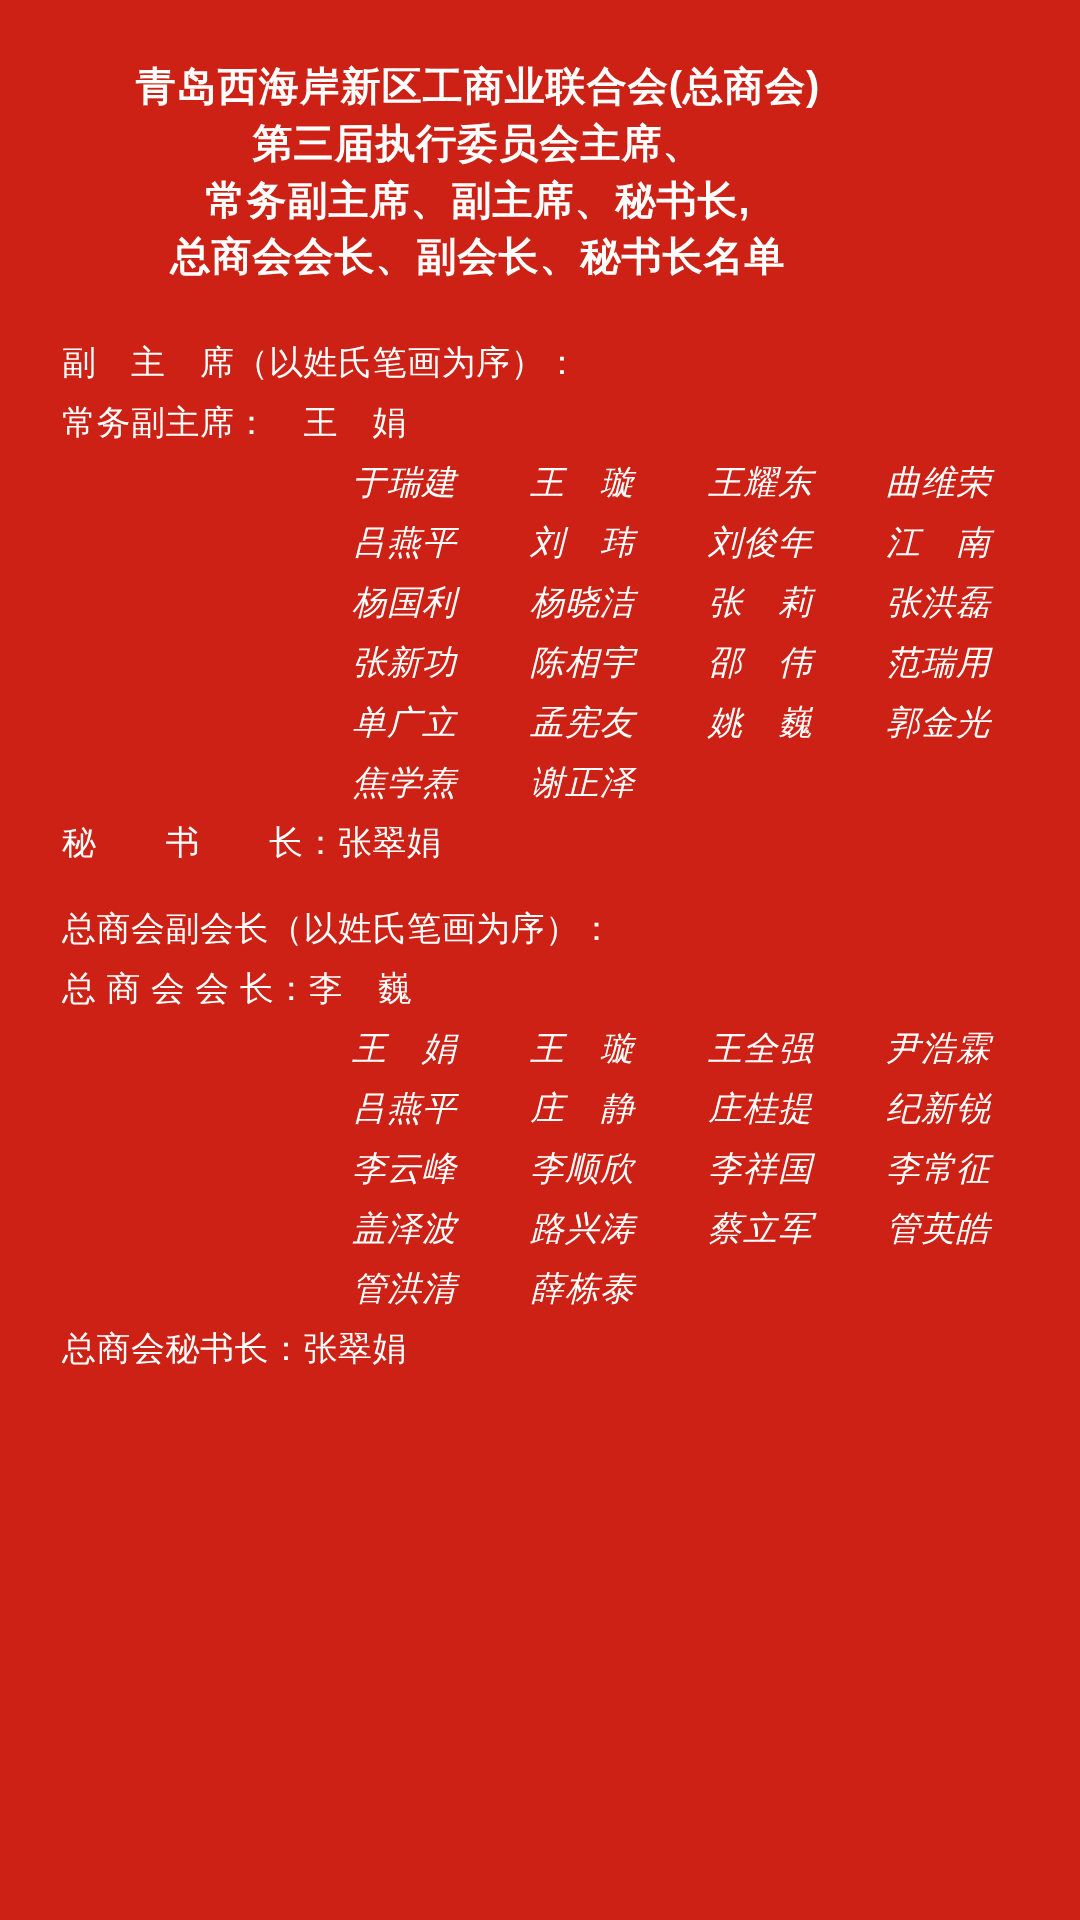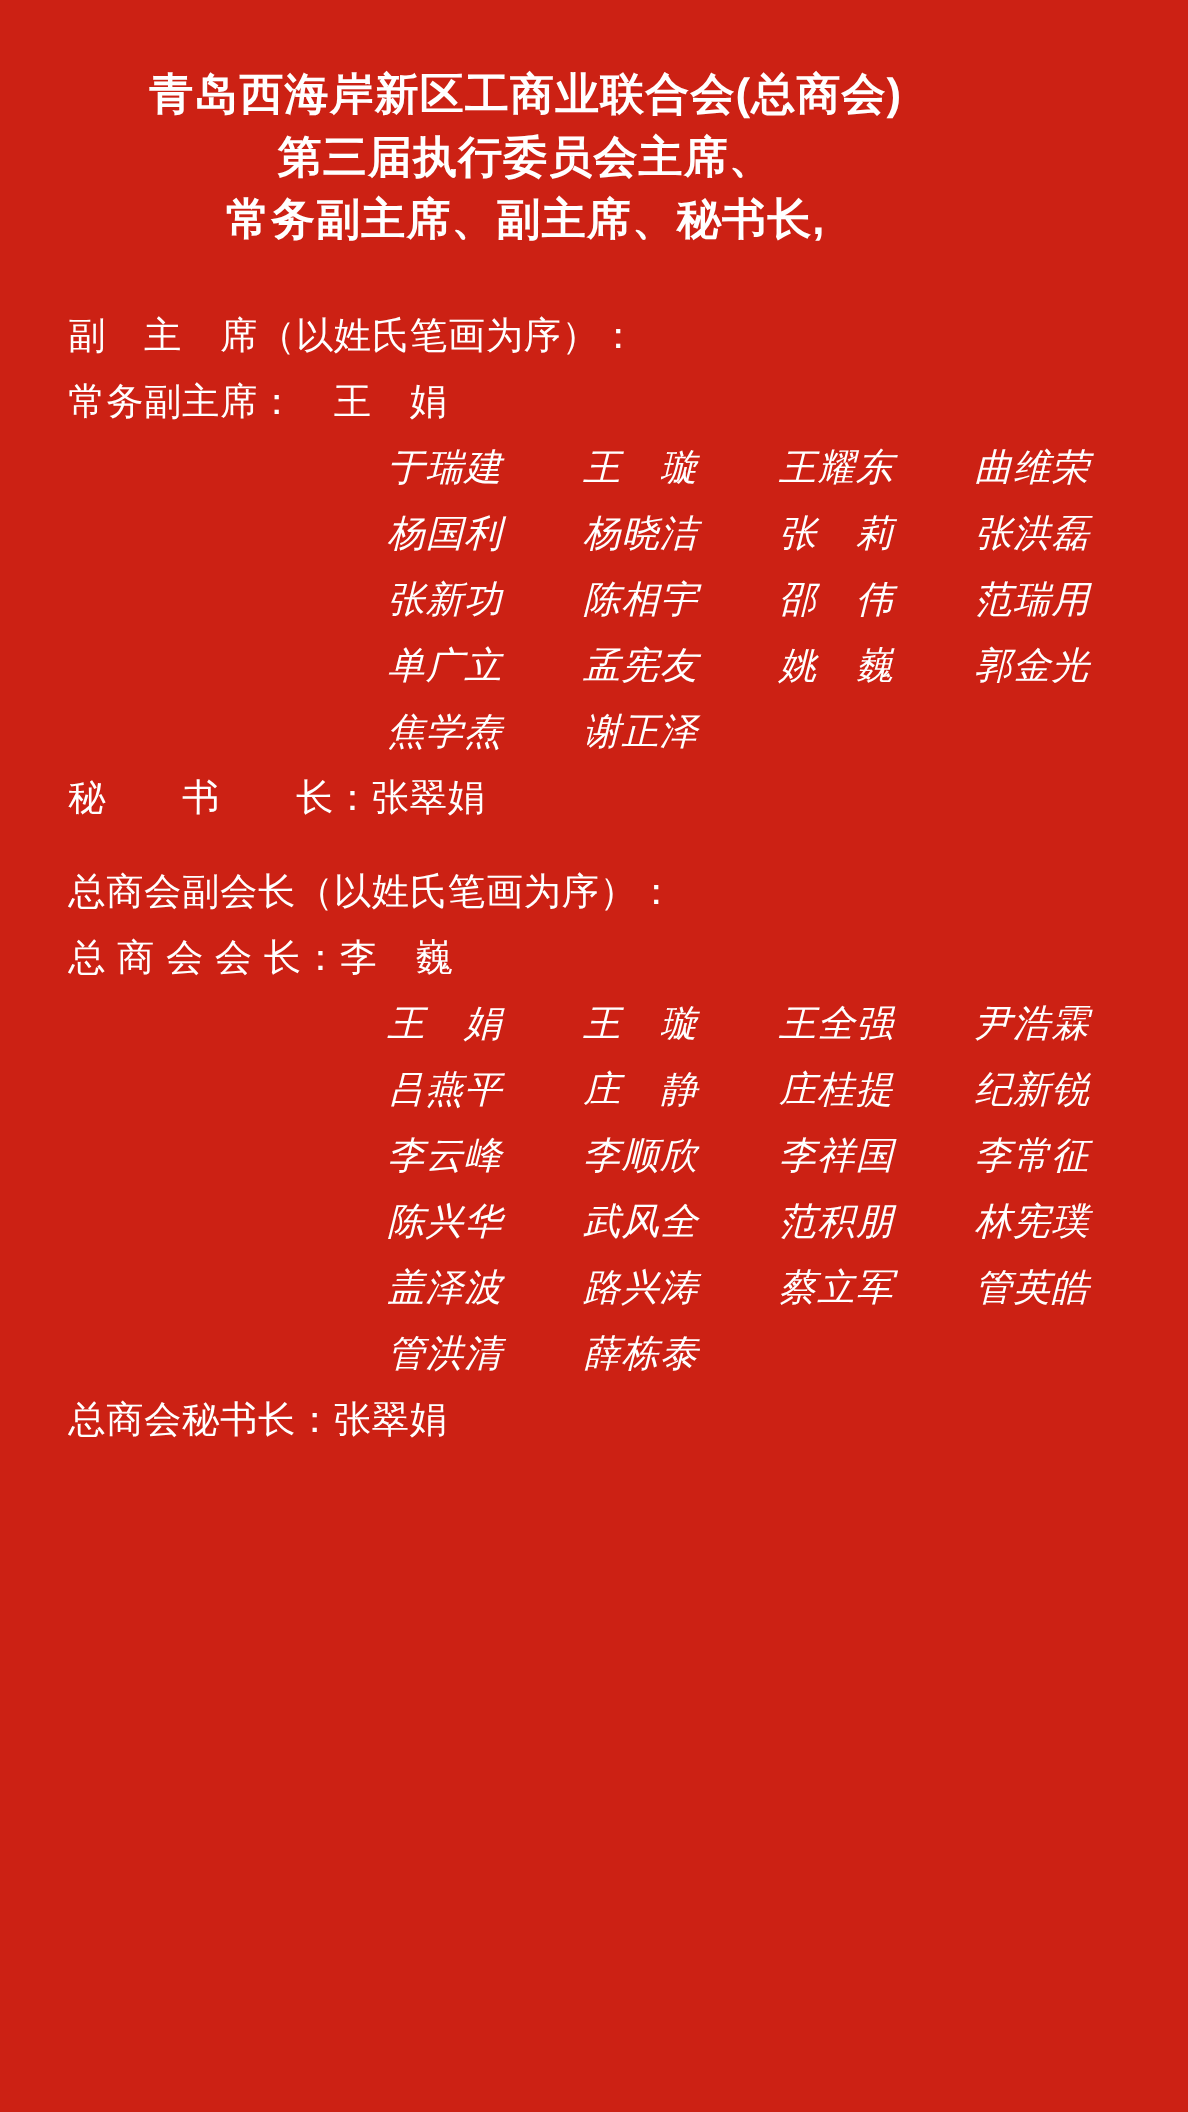--- a/index.html
+++ b/index.html
@@ -72,34 +72,38 @@
 </style>
 </head>
 <body style="background: rgb(204, 33, 20); color: rgb(255, 255, 255);">
 
 <div class="page">
 
   <div class="title-block">
     <span class="title-line">青岛西海岸新区工商业联合会(总商会)</span>
     <span class="title-line">第三届执行委员会主席、</span>
     <span class="title-line">常务副主席、副主席、秘书长,</span>
+    <span class="title-line">总商会会长、副会长、秘书长名单</span>
   </div>
 
   <div class="body-block">
 
 
     <div class="entry">副　主　席（以姓氏笔画为序）：</div>
 
     <div class="entry">
       <span class="label">常务副主席：</span><span class="value">　王　娟</span>
     </div>
 
     <div class="names-grid">
       <div class="names-row">
         <span class="name-cell">于瑞建</span><span class="name-cell">王　璇</span><span class="name-cell">王耀东</span><span class="name-cell">曲维荣</span>
+      </div>
+      <div class="names-row">
+        <span class="name-cell">吕燕平</span><span class="name-cell">刘　玮</span><span class="name-cell">刘俊年</span><span class="name-cell">江　南</span>
       </div>
       <div class="names-row">
         <span class="name-cell">杨国利</span><span class="name-cell">杨晓洁</span><span class="name-cell">张　莉</span><span class="name-cell">张洪磊</span>
       </div>
       <div class="names-row">
         <span class="name-cell">张新功</span><span class="name-cell">陈相宇</span><span class="name-cell">邵　伟</span><span class="name-cell">范瑞用</span>
       </div>
       <div class="names-row">
         <span class="name-cell">单广立</span><span class="name-cell">孟宪友</span><span class="name-cell">姚　巍</span><span class="name-cell">郭金光</span>
       </div>
@@ -124,23 +128,20 @@
       <div class="names-row">
         <span class="name-cell">王　娟</span><span class="name-cell">王　璇</span><span class="name-cell">王全强</span><span class="name-cell">尹浩霖</span>
       </div>
       <div class="names-row">
         <span class="name-cell">吕燕平</span><span class="name-cell">庄　静</span><span class="name-cell">庄桂提</span><span class="name-cell">纪新锐</span>
       </div>
       <div class="names-row">
         <span class="name-cell">李云峰</span><span class="name-cell">李顺欣</span><span class="name-cell">李祥国</span><span class="name-cell">李常征</span>
       </div>
       <div class="names-row">
-        <span class="name-cell">陈兴华</span><span class="name-cell">武风全</span><span class="name-cell">范积朋</span><span class="name-cell">林宪璞</span>
-      </div>
-      <div class="names-row">
         <span class="name-cell">盖泽波</span><span class="name-cell">路兴涛</span><span class="name-cell">蔡立军</span><span class="name-cell">管英皓</span>
       </div>
       <div class="names-row">
         <span class="name-cell">管洪清</span><span class="name-cell">薛栋泰</span>
       </div>
     </div>
 
     <div class="entry">
       <span class="label">总商会秘书长：</span><span class="value">张翠娟</span>
     </div>

